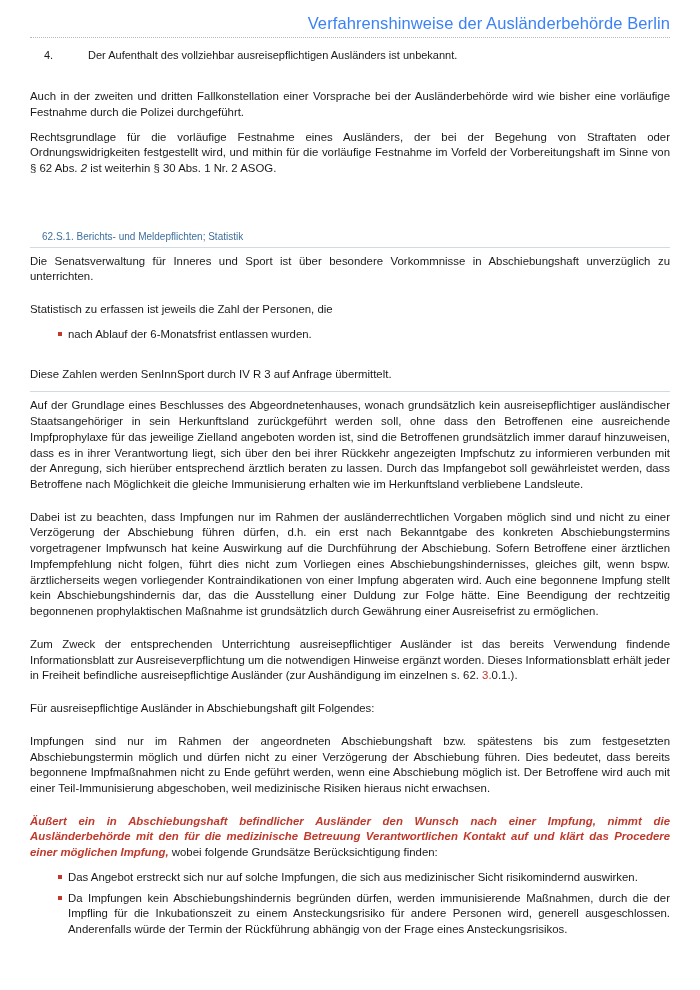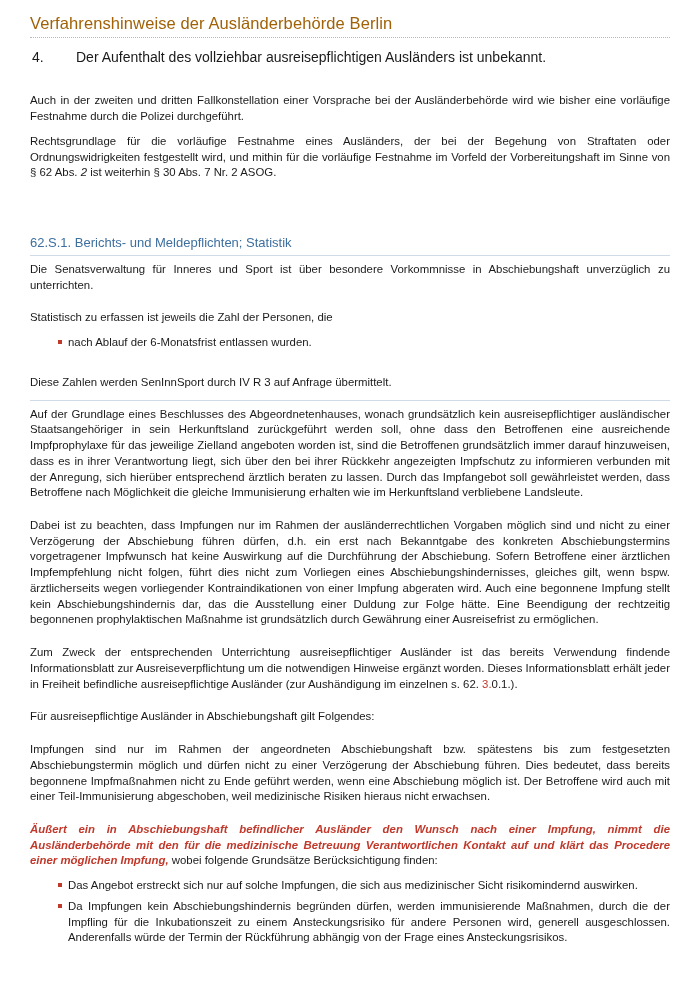--- a/index.html
+++ b/index.html
@@ -16,58 +16,59 @@
   .page {
     position: relative;
     width: 700px;
     min-height: 990px;
     box-sizing: border-box;
     padding: 14px 30px 0 30px;
   }
   .doc-title {
     font-size: 16.5px;
     font-weight: normal;
-    color: #a16207;
+    color: #3b82f6;
     margin: 0 0 4px 0;
     letter-spacing: 0.1px;
+    text-align: right;
   }
   .rule {
     border: none;
     border-top: 1px dotted #b9b9b9;
     margin: 0 0 10px 0;
     height: 0;
   }
   .body {
     font-size: 11.4px;
     line-height: 1.38;
     color: #1a1a1a;
   }
   p {
     margin: 0 0 9px 0;
     text-align: justify;
   }
   .numbered {
-    margin: 6px 0 26px 0;
+    margin: 6px 0 26px 12px;
     padding-left: 46px;
     text-indent: -22px;
-    font-size: 14px;
+    font-size: 11px;
   }
   .num {
     display: inline-block;
     width: 22px;
   }
   .spacer-lg { height: 22px; }
   .spacer-md { height: 14px; }
   .spacer-sm { height: 8px; }
 
   h2.section {
-    font-size: 13px;
+    font-size: 10px;
     font-weight: normal;
     color: #3d6f9e;
-    margin: 22px 0 3px 0;
+    margin: 22px 0 3px 12px;
   }
   .sec-rule {
     border: none;
     border-top: 1px solid #cfdce8;
     margin: 0 0 6px 0;
   }
   .b { font-weight: normal; }
   .i { font-style: italic; }
   .red { color: #c0392b; }
   .red-i-b { color: #c0392b; font-style: italic; font-weight: bold; }
@@ -102,21 +103,21 @@
   <hr class="rule">
 
   <div class="body">
 
     <div class="numbered">
       <span class="num">4.</span><span>Der Aufenthalt des vollziehbar ausreisepflichtigen Ausländers ist unbekannt.</span>
     </div>
 
     <p><span>Auch in der zweiten und dritten Fallkonstellation einer Vorsprache bei der Ausländerbehörde wird wie bisher eine vorläufige Festnahme durch die Polizei durchgeführt.</span></p>
 
-    <p><span>Rechtsgrundlage für die vorläufige Festnahme eines Ausländers, der bei der Begehung von Straftaten oder Ordnungswidrigkeiten festgestellt wird, und mithin für die vorläufige Festnahme im Vorfeld der </span><span class="b">Vorbereitungshaft</span><span> im Sinne von § 62 Abs. </span><span class="i">2</span><span> ist weiterhin § 30 Abs. 7 Nr. 2 ASOG.</span></p>
+    <p><span>Rechtsgrundlage für die vorläufige Festnahme eines Ausländers, der bei der Begehung von Straftaten oder Ordnungswidrigkeiten festgestellt wird, und mithin für die vorläufige Festnahme im Vorfeld der </span><span class="b">Vorbereitungshaft</span><span> im Sinne von § 62 Abs. </span><span class="i">2</span><span> ist weiterhin § 30 Abs. 1 Nr. 2 ASOG.</span></p>
 
     <div class="spacer-lg"></div>
 
     <h2 class="section">62.S.1. Berichts- und Meldepflichten; Statistik</h2>
     <hr class="sec-rule">
 
     <p><span>Die </span><span class="b">Senatsverwaltung für Inneres und Sport</span><span> ist </span><span class="b">über besondere Vorkommnisse</span><span> in Abschiebungshaft </span><span class="b">unverzüglich</span><span> zu unterrichten.</span></p>
 
     <div class="spacer-sm"></div>
 

